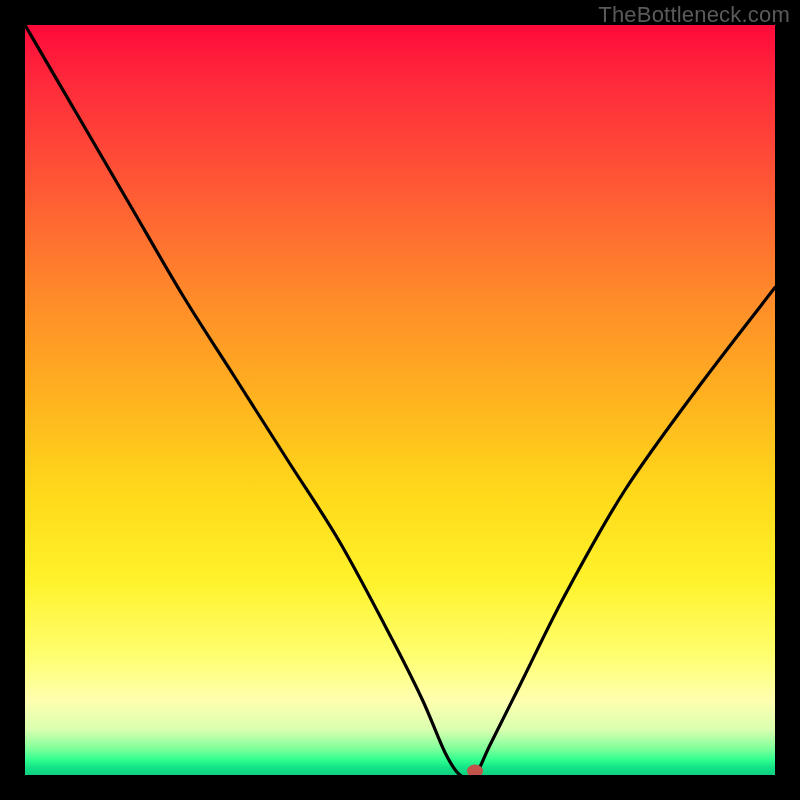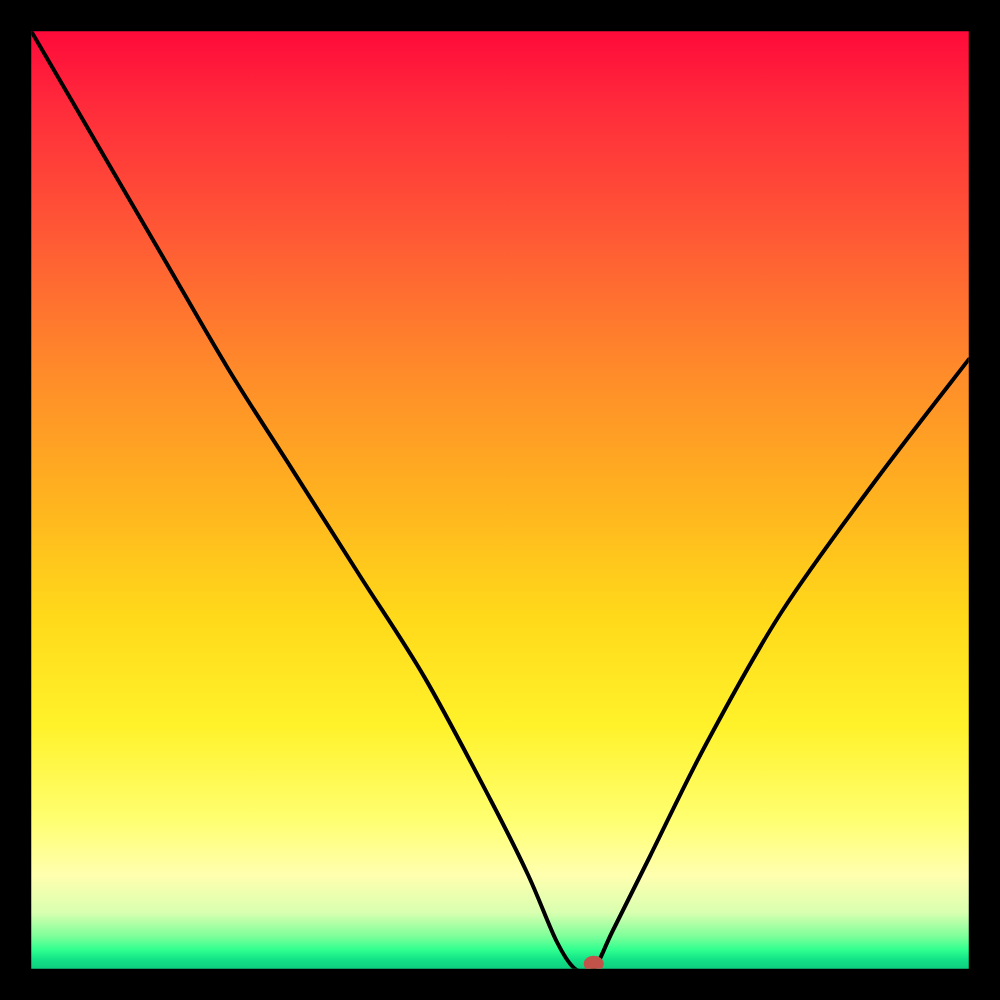--- a/index.html
+++ b/index.html
@@ -63,20 +63,21 @@
     inset: 0;
     width: 100%;
     height: 100%;
   }
 </style>
 </head>
 <body>
 
 <div class="frame">
 
+  <div class="watermark">TheBottleneck.com</div>
 
   <div class="plot">
     <div class="gradient"></div>
 
     <svg class="curve" viewBox="0 0 750 750" preserveAspectRatio="none">
       <path fill="none" stroke="#000" stroke-width="3.2" stroke-linecap="round" stroke-linejoin="round" d="M 0.0 0.0 C 8.7 14.9, 35.2 60.3, 52.5 90.0 C 69.8 119.7, 87.7 150.3, 105.0 180.0 C 122.3 209.7, 140.2 241.5, 157.5 270.0 C 174.8 298.5, 192.7 325.3, 210.0 352.5 C 227.3 379.7, 245.2 407.8, 262.5 435.0 C 279.8 462.2, 297.7 487.8, 315.0 517.5 C 332.3 547.2, 353.9 589.0, 367.5 615.0 C 381.1 641.0, 388.8 656.4, 397.5 675.0 C 406.2 693.6, 413.8 715.1, 420.0 727.5 C 426.2 739.9, 430.0 746.3, 435.0 750.0 C 439.9 753.7, 445.1 755.0, 450.0 750.0 C 454.9 745.0, 457.6 734.9, 465.0 720.0 C 472.4 705.1, 482.6 684.8, 495.0 660.0 C 507.4 635.3, 522.7 602.2, 540.0 570.0 C 557.3 537.8, 577.7 499.6, 600.0 465.0 C 622.3 430.4, 650.3 393.4, 675.0 360.0 C 699.8 326.6, 737.6 278.6, 750.0 262.5"></path>
       <ellipse rx="8" ry="6.5" fill="#c1534a" cx="450.0" cy="746.0"></ellipse>
     </svg>
   </div>
 </div>

